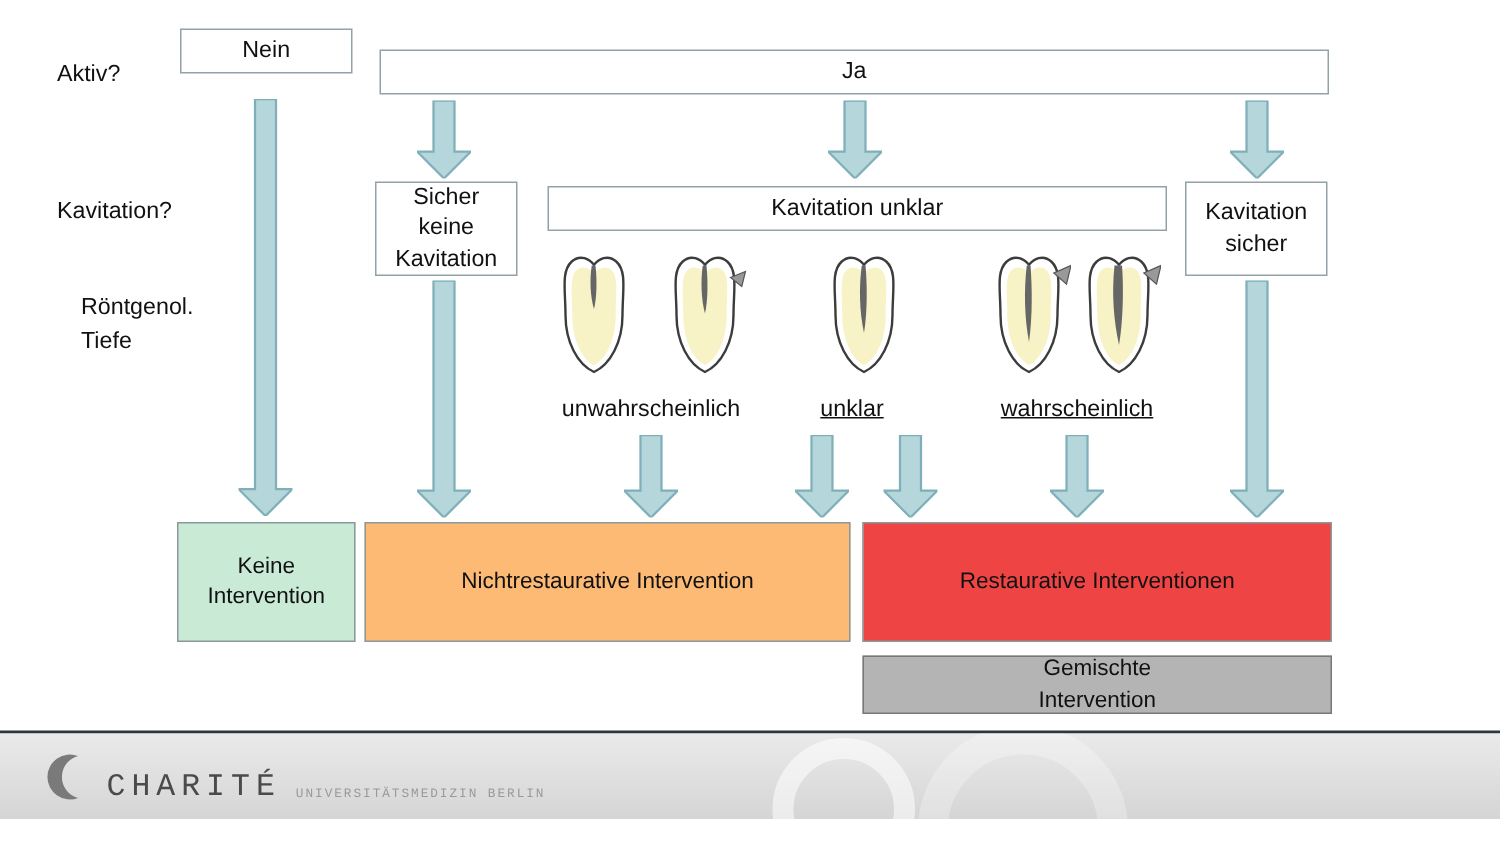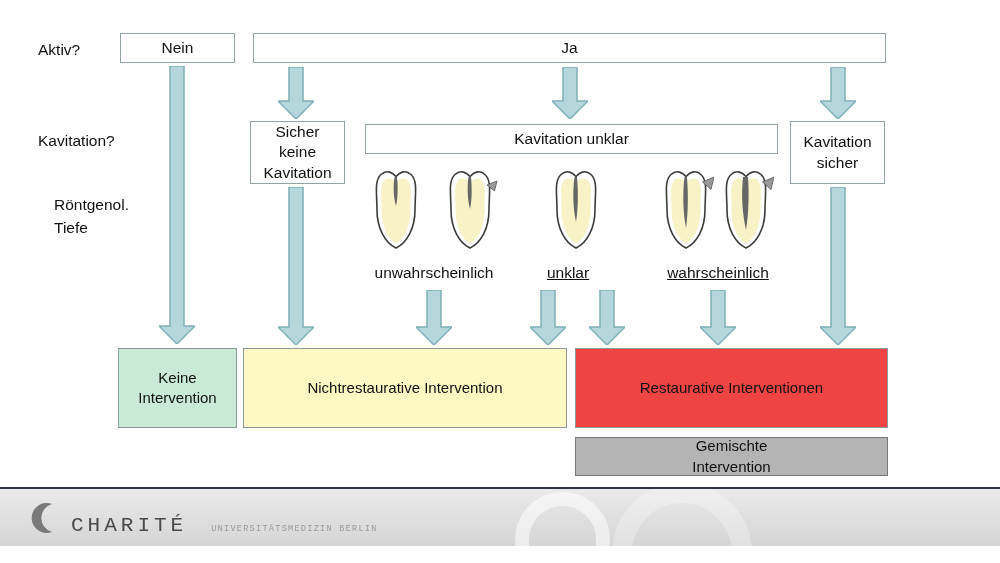--- a/index.html
+++ b/index.html
@@ -14,21 +14,21 @@
     display:flex; align-items:center; justify-content:center; text-align:center;
     font-size:15.5px; color:#111; white-space:pre-line; line-height:1.32;
   }
 
   .outcome {
     position:absolute; border:1.5px solid #8b989c;
     display:flex; align-items:center; justify-content:center; text-align:center;
     font-size:15px; color:#111; white-space:pre-line; line-height:1.35;
   }
   .outcome.keine   { background:#c9ebd6; }
-  .outcome.nichtre { background:#fef9c3; }
+  .outcome.nichtre { background:#fdba74; }
   .outcome.restaur { background:#ef4444;text-align:center; }
   .outcome.gemischt{ background:#b4b4b4; border-color:#787878; }
 
   .arrow { position:absolute; }
   .arrow path { fill:#b5d6db; stroke:#7fafb8; stroke-width:1.5; }
 
   .plabel { position:absolute; width:220px; text-align:center; font-size:15.5px; color:#111; }
 
   .tooth { position:absolute; }
   .tooth .t-outline { fill:#ffffff; stroke:#3c3c3c; stroke-width:1.6; }
@@ -41,33 +41,33 @@
     position:absolute; left:0; top:489px; width:1000px; height:57px;
     background:linear-gradient(to bottom,#eaeaea,#d5d5d5); overflow:hidden;font-family:Liberation Mono, monospace;
   }
   .ring { position:absolute; border-radius:50%; }
   .ring.r1 { left:515px; top:3px;  width:95px;  height:95px;  border:14px solid rgba(255,255,255,0.55); }
   .ring.r2 { left:612px; top:-6px; width:140px; height:140px; border:20px solid rgba(255,255,255,0.28); }
 
   .logo { position:absolute; left:28px; top:11px; display:flex; align-items:flex-end; }
   .logo .crescent { display:block; margin-right:7px; }
   .brand   { font-size:21px; letter-spacing:4px; color:#4a4a4a; line-height:1; }
-  .subtitle{ font-size:8.5px; letter-spacing:1.3px; color:#9a9a9a; padding-bottom:2px; margin-left:24px; }
+  .subtitle{ font-size:8.5px; letter-spacing:1.3px; color:#9a9a9a; padding-bottom:2px; margin-left:10px; }
 </style>
 </head>
 <body>
 
 <div class="canvas">
 
   <div class="side-label" style="left:38px; top:38px;">Aktiv?</div>
   <div class="side-label" style="left:38px; top:129px;">Kavitation?</div>
   <div class="side-label" style="left:38px; top:193px;margin-left:16px;">Röntgenol.
 Tiefe</div>
 
-  <div class="wbox" style="left:120px; top:33px; width:115px; height:30px;">Nein</div>
+  <div class="wbox" style="left:120px; top:19px; width:115px; height:30px;">Nein</div>
   <div class="wbox" style="left:253px; top:33px; width:633px; height:30px;">Ja</div>
 
   <svg class="arrow" style="left:159px; top:66px;" width="36" height="278" viewBox="0 0 36 278">
     <path d="M11,0 H25 V260 H36 L18,278 L0,260 H11 Z"></path>
   </svg>
   <svg class="arrow" style="left:278px; top:67px;" width="36" height="52" viewBox="0 0 36 52">
     <path d="M11,0 H25 V34 H36 L18,52 L0,34 H11 Z"></path>
   </svg>
   <svg class="arrow" style="left:552px; top:67px;" width="36" height="52" viewBox="0 0 36 52">
     <path d="M11,0 H25 V34 H36 L18,52 L0,34 H11 Z"></path>

